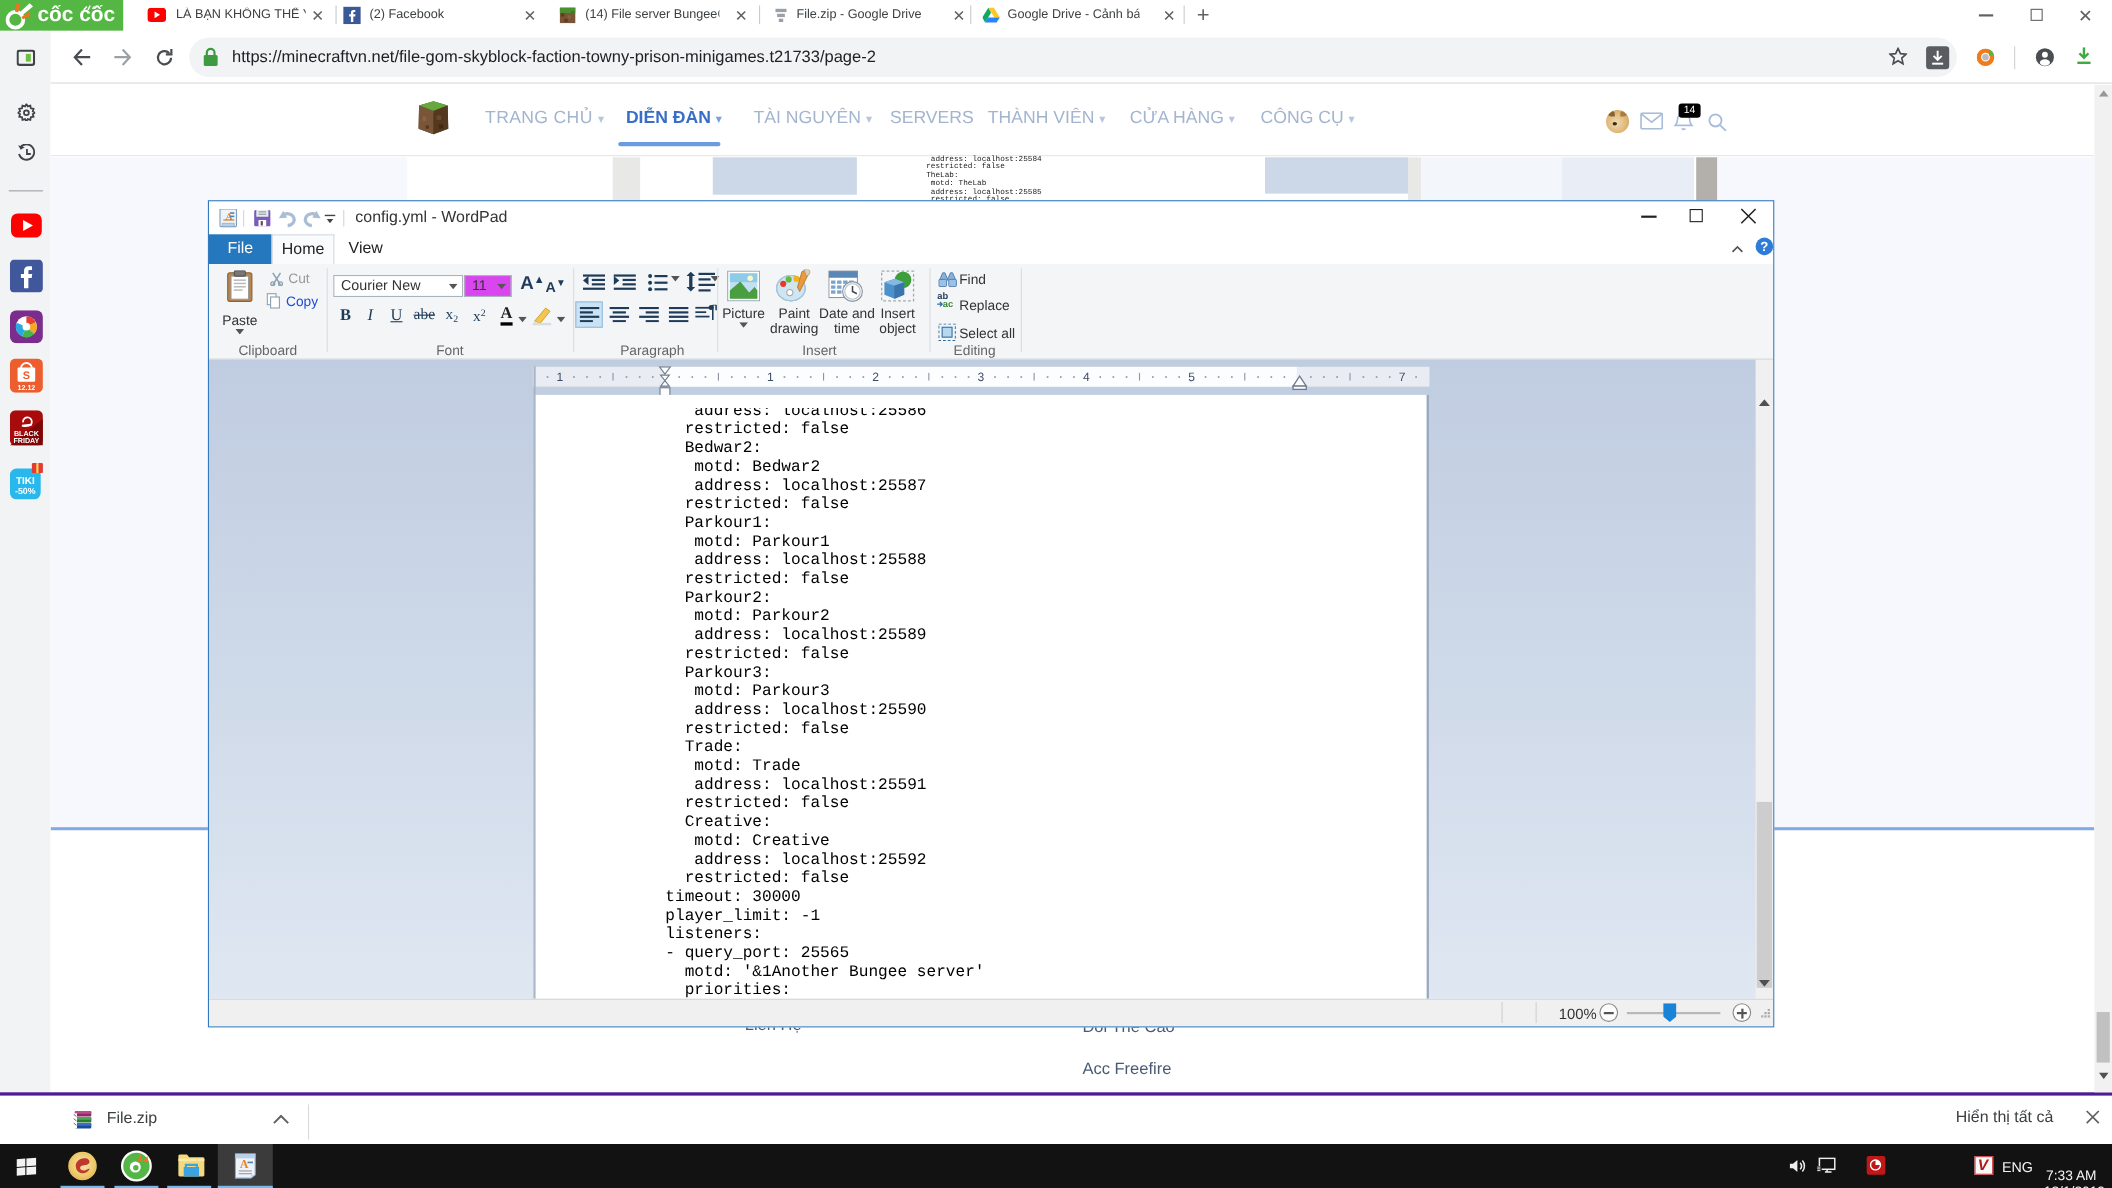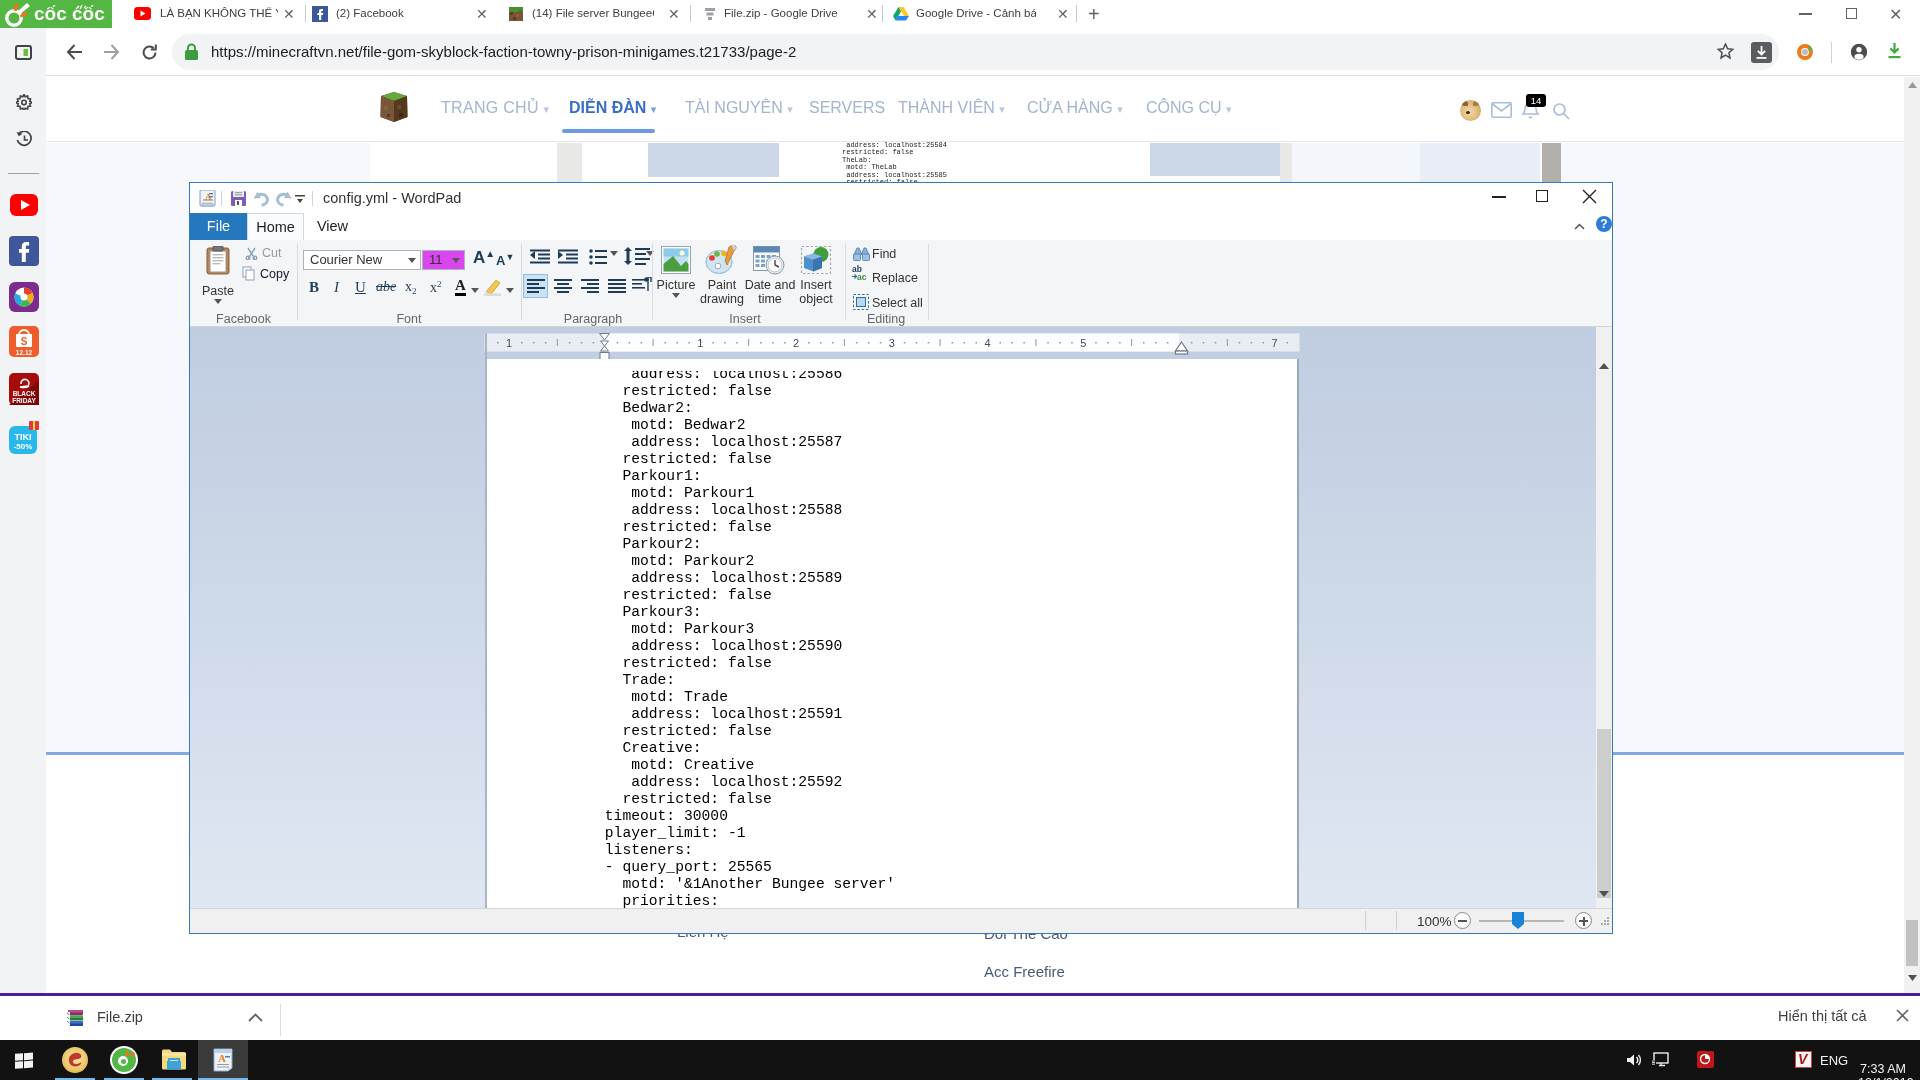--- a/index.html
+++ b/index.html
@@ -334,36 +334,36 @@
     <svg class="abs" style="left:55px;top:7px;" width="13" height="13" viewBox="0 0 13 13">
           <path d="M3 1 L10 12 M10 1 L3 12" stroke="#8ba0b5" stroke-width="1.4"></path>
           <circle cx="3" cy="11" r="1.8" fill="none" stroke="#8ba0b5" stroke-width="1.2"></circle>
           <circle cx="10" cy="11" r="1.8" fill="none" stroke="#8ba0b5" stroke-width="1.2"></circle>
         </svg>
     <div class="abs" style="left:72px;top:6px;color:#9a9a9a;">Cut</div>
     <svg class="abs" style="left:52px;top:26px;" width="14" height="15" viewBox="0 0 14 15">
           <rect x="1" y="1" width="8" height="10" fill="#fff" stroke="#8ba0b5"></rect>
           <rect x="4" y="4" width="8" height="10" fill="#fff" stroke="#8ba0b5"></rect>
         </svg>
-    <div class="abs" style="left:70px;top:27px;color:#0f172a;">Copy</div>
-    <div class="abs" style="left:0px;top:72px;width:107px;text-align:center;color:#666;">Facebook</div>
+    <div class="abs" style="left:70px;top:27px;color:#1d4ed8;">Copy</div>
+    <div class="abs" style="left:0px;top:72px;width:107px;text-align:center;color:#666;">Clipboard</div>
     <div class="abs" style="left:107px;top:4px;width:1px;height:76px;background:#dadde0;"></div>
 
     <div class="abs" style="left:113px;top:10px;width:118px;height:20px;background:#fff;border:1px solid #aab4bd;font-size:13px;line-height:18px;padding-left:6px;">Courier New<svg class="abs" style="right:4px;top:7px;" width="8" height="5" viewBox="0 0 8 5">
             <path d="M0 0 h8 L4 5 Z" fill="#555"></path>
           </svg></div>
     <div class="abs" style="left:232px;top:10px;width:43px;height:20px;background:#d946ef;border:1px solid #aab4bd;font-size:13px;line-height:18px;padding-left:6px;">11<svg class="abs" style="right:4px;top:7px;" width="8" height="5" viewBox="0 0 8 5">
             <path d="M0 0 h8 L4 5 Z" fill="#555"></path>
           </svg></div>
     <div class="abs" style="left:283px;top:8px;font-size:17px;font-weight:bold;color:#1e3c5a;">A<span style="font-size:10px;vertical-align:6px;">▲</span></div>
     <div class="abs" style="left:306px;top:12px;font-size:13px;font-weight:bold;color:#1e3c5a;">A<span style="font-size:9px;vertical-align:5px;">▼</span></div>
     <div class="abs" style="left:119px;top:39px;font-size:15px;font-weight:bold;color:#1e3c5a;font-family:'Liberation Serif',serif;">B</div>
     <div class="abs" style="left:144px;top:39px;font-size:15px;font-style:italic;color:#1e3c5a;font-family:'Liberation Serif',serif;">I</div>
     <div class="abs" style="left:165px;top:39px;font-size:15px;text-decoration:underline;color:#1e3c5a;font-family:'Liberation Serif',serif;">U</div>
-    <div class="abs" style="left:186px;top:39px;font-size:14px;text-decoration:line-through;color:#1e3c5a;font-family:'Liberation Serif',serif;font-style:italic;">abe</div>
+    <div class="abs" style="left:186px;top:39px;font-size:14px;text-decoration:line-through;color:#1e3c5a;font-family:'Liberation Serif',serif;">abe</div>
     <div class="abs" style="left:215px;top:39px;font-size:14px;color:#1e3c5a;font-family:'Liberation Serif',serif;">x<span style="font-size:9px;vertical-align:-3px;">2</span></div>
     <div class="abs" style="left:240px;top:39px;font-size:14px;color:#1e3c5a;font-family:'Liberation Serif',serif;">x<span style="font-size:9px;vertical-align:5px;">2</span></div>
     <div class="abs" style="left:265px;top:38px;font-size:15px;font-weight:bold;color:#222;font-family:'Liberation Serif',serif;border-bottom:3px solid #000;line-height:15px;">A</div>
     <svg class="abs" style="left:281px;top:48px;" width="8" height="5" viewBox="0 0 8 5">
           <path d="M0 0 h8 L4 5 Z" fill="#555"></path>
         </svg>
     <svg class="abs" style="left:294px;top:38px;" width="20" height="18" viewBox="0 0 20 18">
           <path d="M2 14 L12 2 L16 5 L7 16 Z" fill="#f4c64f" stroke="#c89b2a" stroke-width="0.8"></path>
           <path d="M2 14 L7 16 L2 17.5 Z" fill="#e8e2d8"></path>
           <rect x="0" y="15.5" width="17" height="2.5" fill="#d8dde2"></rect>

